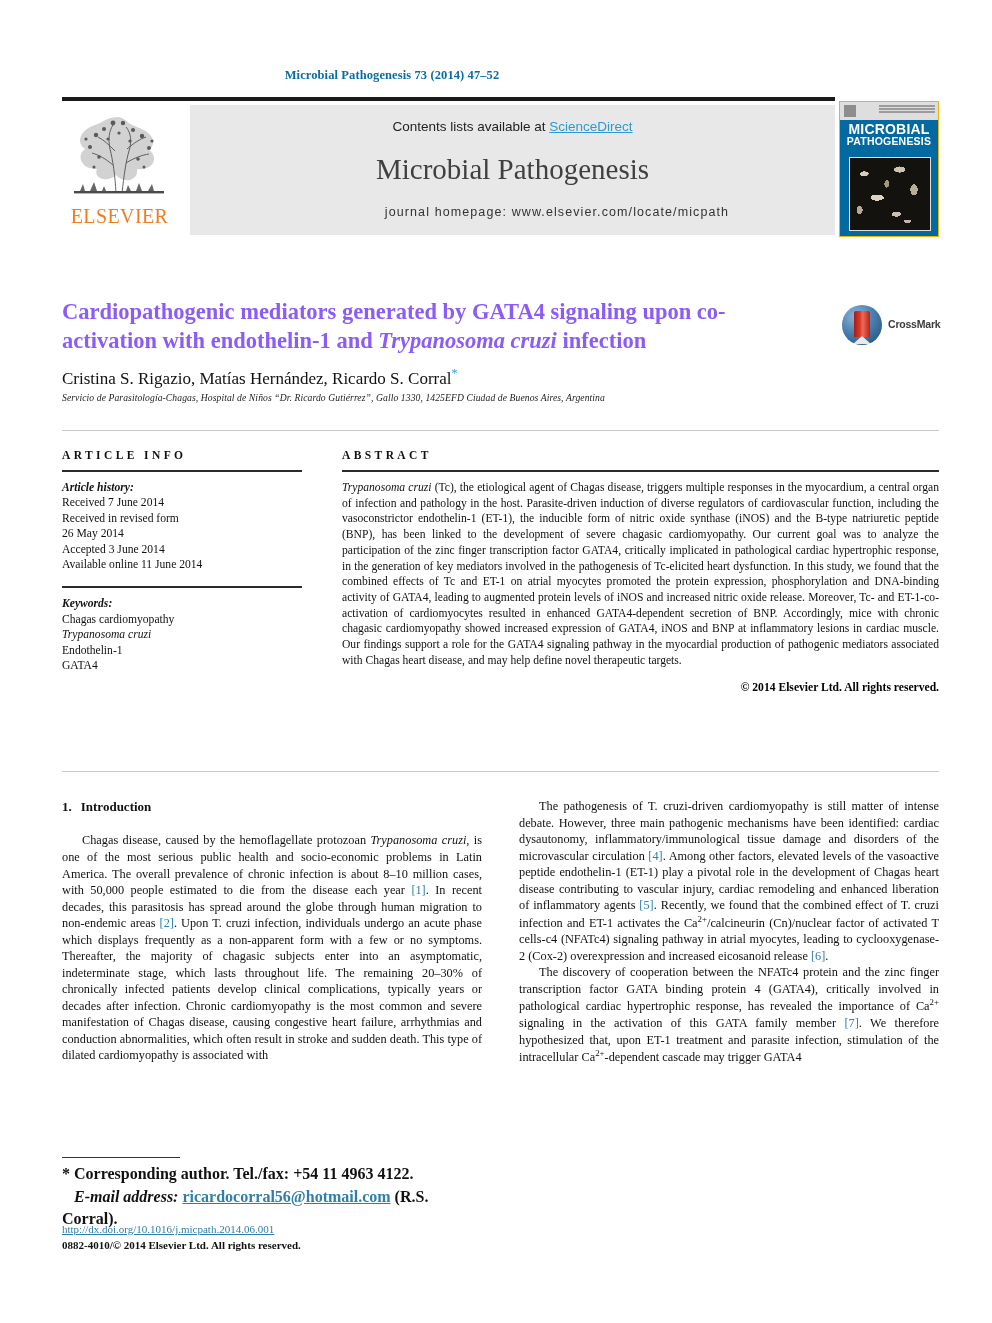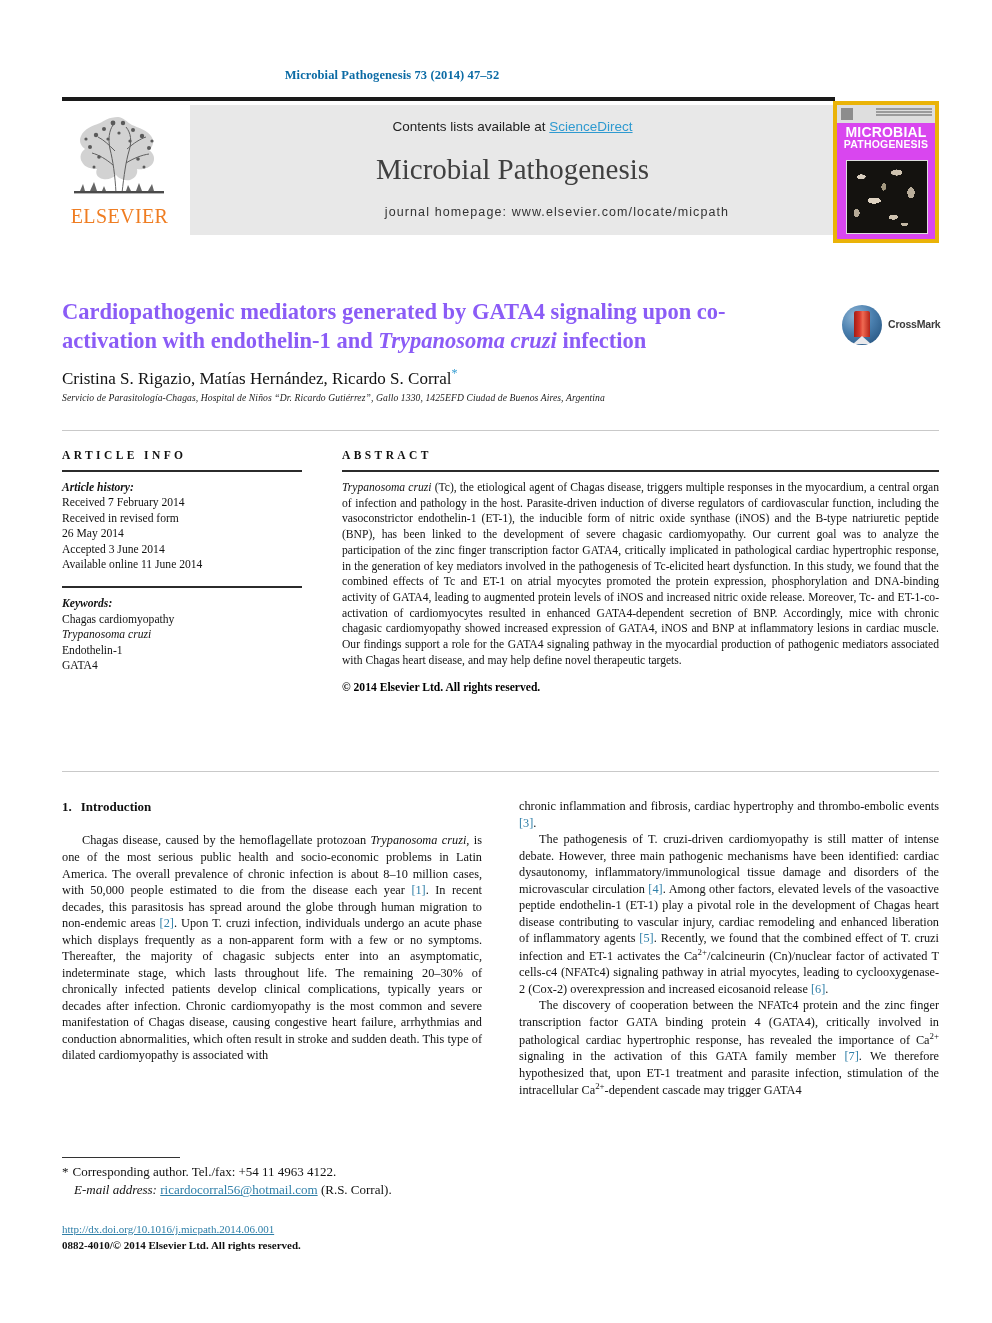--- a/index.html
+++ b/index.html
@@ -102,22 +102,22 @@
     font-family: "Liberation Sans", sans-serif;
     font-size: 12.5px;
     letter-spacing: 1.1px;
     color: #333;
   }
   .cover-thumb {
     position: absolute;
     right: 0; top: 4px;
     width: 98px;
     height: 134px;
-    border: 4px solid #eab308;
-    background: #d946ef;
+    border: 1px solid #eab308;
+    background: #0369a1;
     overflow: hidden;
   }
   .cover-topbar {
     position: absolute; left: 0; top: 0;
     width: 98px; height: 18px;
     background: #dedede;
   }
   .cover-elsevier-mini {
     position: absolute; left: 4px; top: 3px;
     width: 12px; height: 12px;
@@ -269,21 +269,21 @@
   }
   .kw-block { margin-top: 14px; }
   .abstract-text {
     font-size: 11.6px;
     line-height: 1.355;
     text-align: justify;
     color: #111;
   }
   .copyline {
     margin-top: 13px;
-    text-align: left;
+    text-align: right;
     font-size: 11.6px;
     font-weight: bold;
   }
   .band-rule-bottom {
     position: absolute;
     left: 62px; top: 771px;
     width: 877px; height: 1px;
     background: #c9c9c9;
   }
 
@@ -312,23 +312,24 @@
   .footnote-rule {
     position: absolute;
     left: 62px; top: 1157px;
     width: 118px; height: 1px;
     background: #333;
   }
   .footnote {
     position: absolute;
     left: 62px; top: 1163px;
     width: 420px;
-    font-size: 13px;
+    font-size: 16px;
     line-height: 1.42;
     color: #111;
+    font-weight: bold;
   }
   .footnote .star { margin-right: 4px; }
   .mail-link { color: #2f7fa8; }
   .doi-block {
     position: absolute;
     left: 62px; top: 1222px;
     width: 430px;
     font-size: 11px;
     line-height: 1.44;
   }
@@ -430,21 +431,21 @@
 
   <div class="affiliation">Servicio de Parasitología-Chagas, Hospital de Niños “Dr. Ricardo Gutiérrez”, Gallo 1330, 1425EFD Ciudad de Buenos Aires, Argentina</div>
 
   <div class="band-rule-top"></div>
 
   <div class="infocol">
     <div class="sec-head">ARTICLE INFO</div>
     <div class="hr-thin"></div>
     <div class="info-line">
       <span class="ital-label">Article history:</span><br>
-      <span>Received 7 February 2014</span><br>
+      <span>Received 7 June 2014</span><br>
       <span>Received in revised form</span><br>
       <span>26 May 2014</span><br>
       <span>Accepted 3 June 2014</span><br>
       <span>Available online 11 June 2014</span>
     </div>
     <div class="hr-thin kw-block"></div>
     <div class="info-line">
       <span class="ital-label">Keywords:</span><br>
       <span>Chagas cardiomyopathy</span><br>
       <span class="ital">Trypanosoma cruzi</span><br>
@@ -461,21 +462,20 @@
   </div>
 
   <div class="band-rule-bottom"></div>
 
   <div class="col col-left">
     <div class="intro-head"><span class="num">1.</span><span>Introduction</span></div>
     <p><span>Chagas disease, caused by the hemoflagellate protozoan </span><span class="ital">Trypanosoma cruzi</span><span>, is one of the most serious public health and socio-economic problems in Latin America. The overall prevalence of chronic infection is about 8–10 million cases, with 50,000 people estimated to die from the disease each year </span><span class="ref">[1]</span><span>. In recent decades, this parasitosis has spread around the globe through human migration to non-endemic areas </span><span class="ref">[2]</span><span>. Upon T. cruzi infection, individuals undergo an acute phase which displays frequently as a non-apparent form with a few or no symptoms. Thereafter, the majority of chagasic subjects enter into an asymptomatic, indeterminate stage, which lasts throughout life. The remaining 20–30% of chronically infected patients develop clinical complications, typically years or decades after infection. Chronic cardiomyopathy is the most common and severe manifestation of Chagas disease, causing congestive heart failure, arrhythmias and conduction abnormalities, which often result in stroke and sudden death. This type of dilated cardiomyopathy is associated with</span></p>
   </div>
 
   <div class="col col-right">
-    <p style="text-indent:0"><span>chronic inflammation and fibrosis, cardiac hypertrophy and thrombo-embolic events </span><span class="ref">[3]</span><span>.</span></p>
     <p><span>The pathogenesis of T. cruzi-driven cardiomyopathy is still matter of intense debate. However, three main pathogenic mechanisms have been identified: cardiac dysautonomy, inflammatory/immunological tissue damage and disorders of the microvascular circulation </span><span class="ref">[4]</span><span>. Among other factors, elevated levels of the vasoactive peptide endothelin-1 (ET-1) play a pivotal role in the development of Chagas heart disease contributing to vascular injury, cardiac remodeling and enhanced liberation of inflammatory agents </span><span class="ref">[5]</span><span>. Recently, we found that the combined effect of T. cruzi infection and ET-1 activates the Ca</span><span class="sup">2+</span><span>/calcineurin (Cn)/nuclear factor of activated T cells-c4 (NFATc4) signaling pathway in atrial myocytes, leading to cyclooxygenase-2 (Cox-2) overexpression and increased eicosanoid release </span><span class="ref">[6]</span><span>.</span></p>
     <p><span>The discovery of cooperation between the NFATc4 protein and the zinc finger transcription factor GATA binding protein 4 (GATA4), critically involved in pathological cardiac hypertrophic response, has revealed the importance of Ca</span><span class="sup">2+</span><span> signaling in the activation of this GATA family member </span><span class="ref">[7]</span><span>. We therefore hypothesized that, upon ET-1 treatment and parasite infection, stimulation of the intracellular Ca</span><span class="sup">2+</span><span>-dependent cascade may trigger GATA4</span></p>
   </div>
 
   <div class="footnote-rule"></div>
   <div class="footnote">
     <span class="star">*</span><span>Corresponding author. Tel./fax: +54 11 4963 4122.</span><br>
     <span style="margin-left:12px"></span><span class="ital">E-mail address:</span>
     <a class="mail-link" href="#">ricardocorral56@hotmail.com</a>
     <span>(R.S. Corral).</span>

